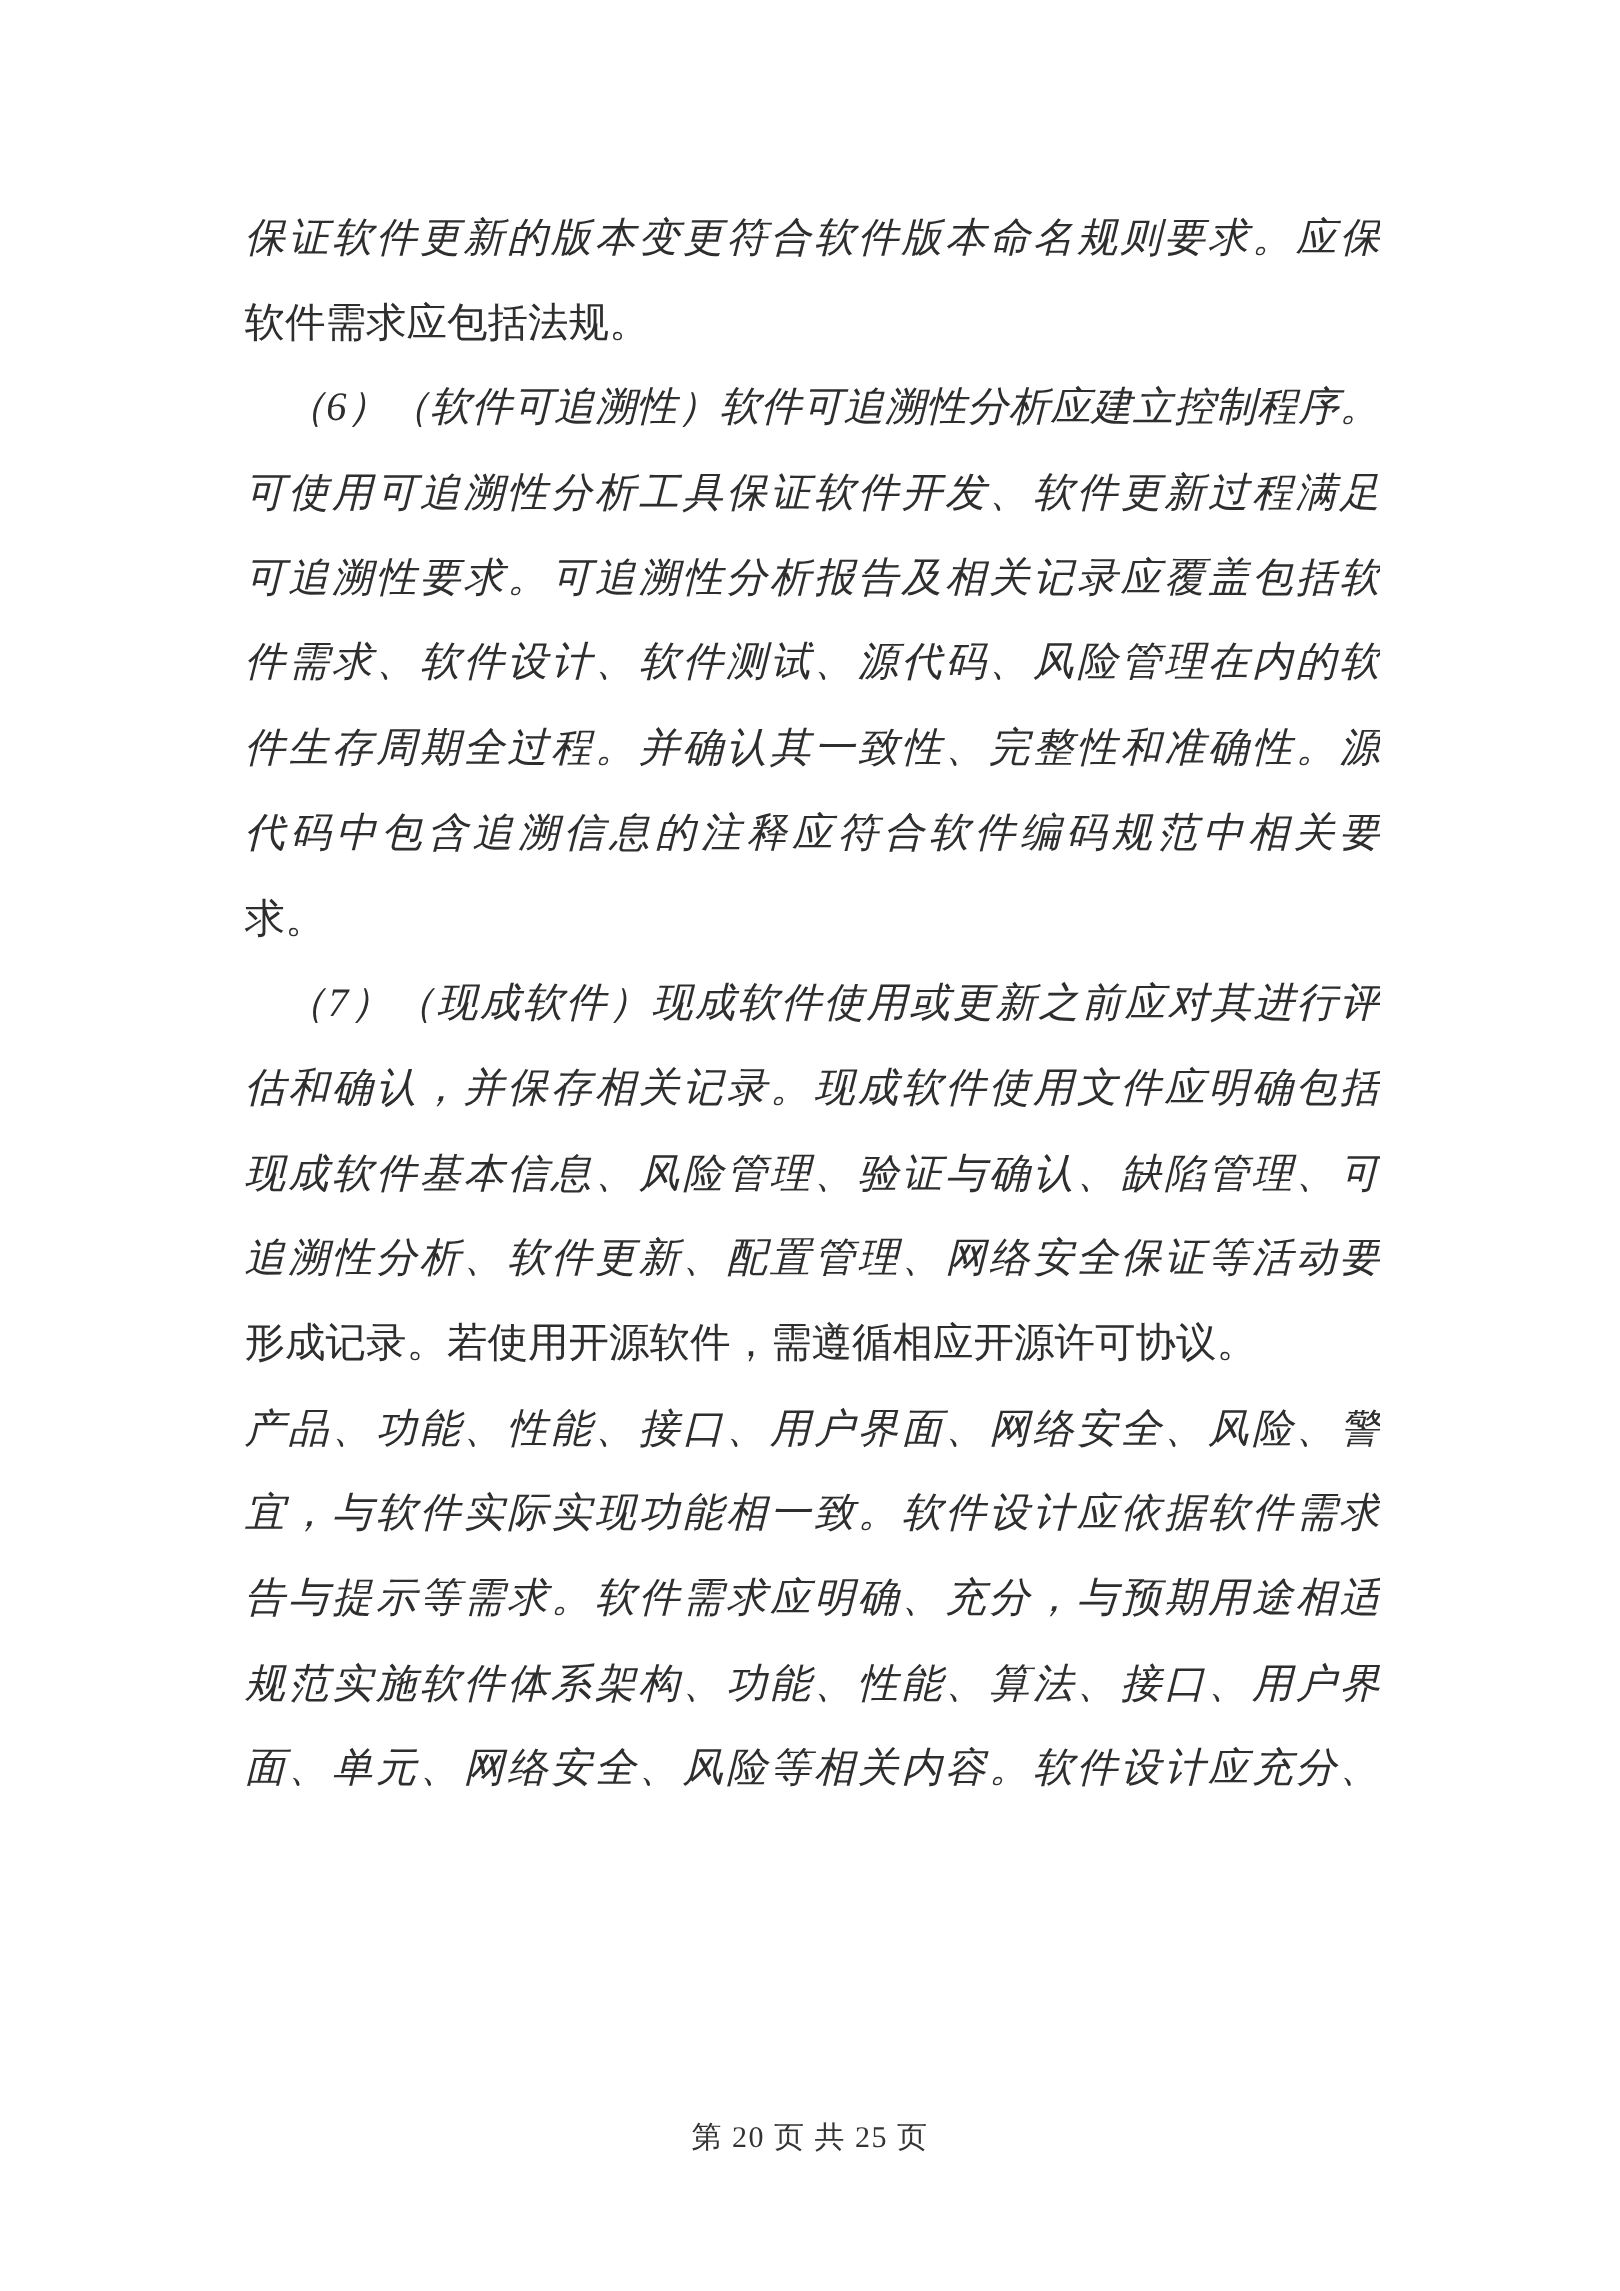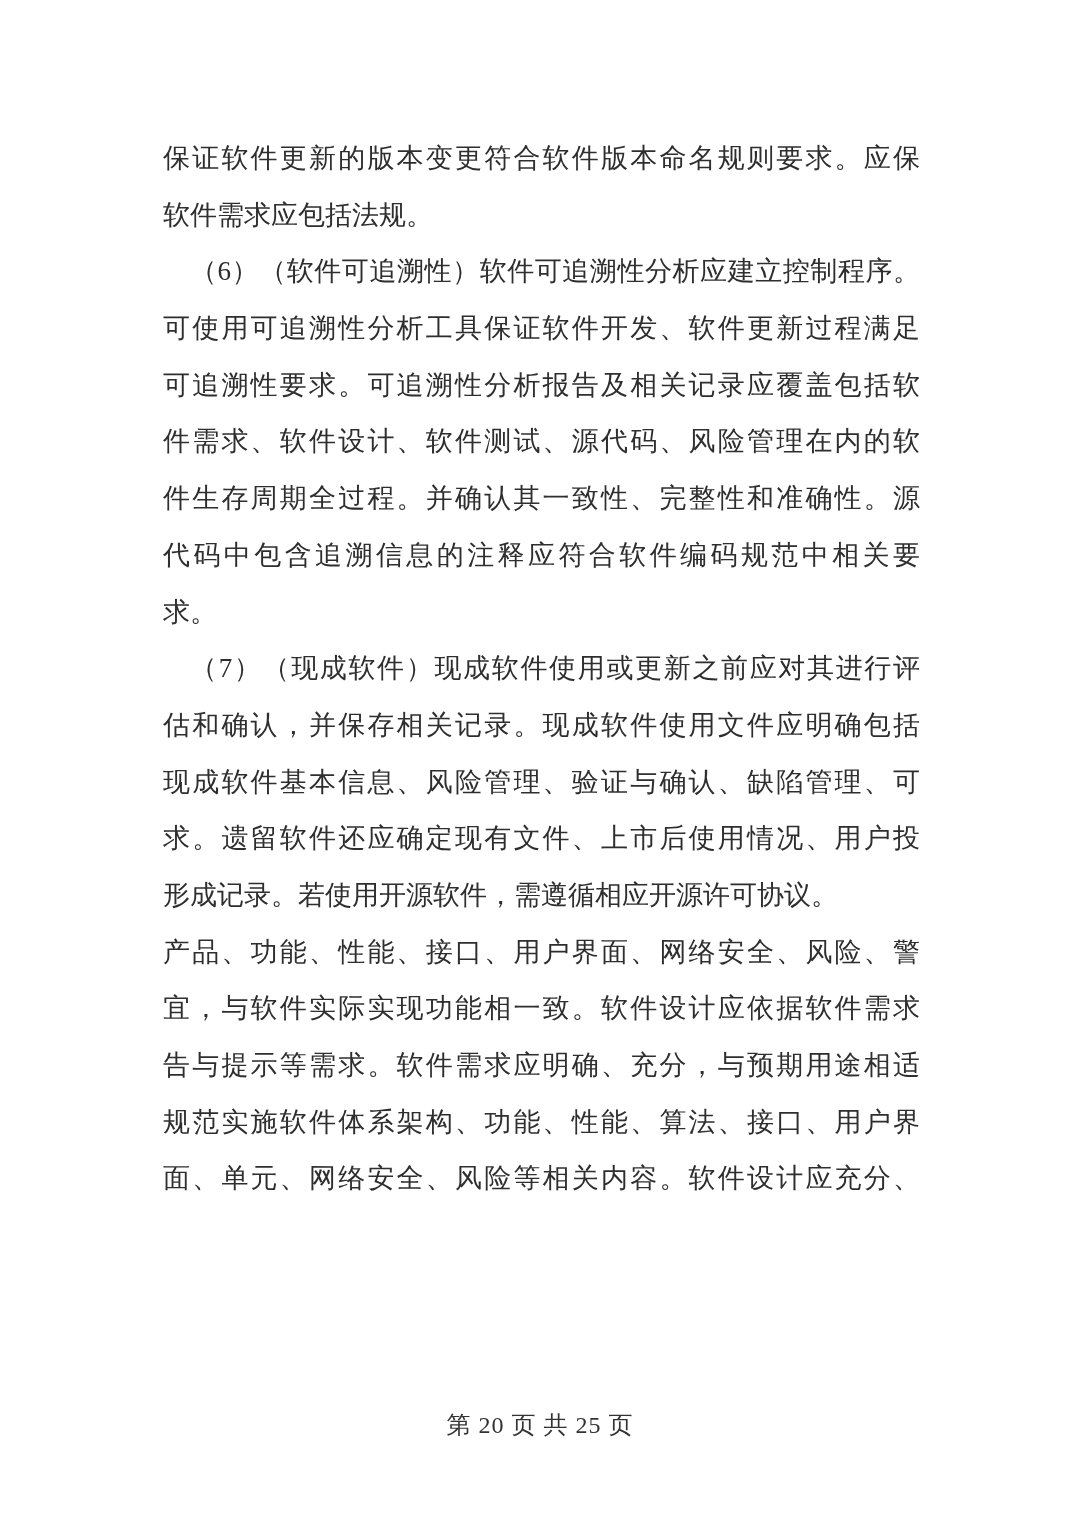--- a/index.html
+++ b/index.html
@@ -32,33 +32,34 @@
     height: 56.7px;
     line-height: 56.7px;
     overflow: hidden;
     text-align: left;
     white-space: normal;
   }
   .text-line.justify {
     text-align: justify;
     text-align-last: justify;
     text-justify: inter-character;
+    font-style: italic;
   }
   .text-line.indent {
     text-indent: 1em;
   }
   .page-footer {
     position: absolute;
     left: 0;
     right: 0;
     top: 1410px;
     height: 30px;
     line-height: 30px;
     text-align: center;
-    font-size: 24px;
+    font-size: 20px;
     letter-spacing: 1px;
     color: #333333;
   }
 </style>
 </head>
 <body>
 
 <div class="document-page">
   <div class="document-body">
       <div class="text-line justify">保证软件更新的版本变更符合软件版本命名规则要求。应保</div>
@@ -66,21 +67,21 @@
       <div class="text-line justify indent">（6）（软件可追溯性）软件可追溯性分析应建立控制程序。</div>
       <div class="text-line justify">可使用可追溯性分析工具保证软件开发、软件更新过程满足</div>
       <div class="text-line justify">可追溯性要求。可追溯性分析报告及相关记录应覆盖包括软</div>
       <div class="text-line justify">件需求、软件设计、软件测试、源代码、风险管理在内的软</div>
       <div class="text-line justify">件生存周期全过程。并确认其一致性、完整性和准确性。源</div>
       <div class="text-line justify">代码中包含追溯信息的注释应符合软件编码规范中相关要</div>
       <div class="text-line">求。</div>
       <div class="text-line justify indent">（7）（现成软件）现成软件使用或更新之前应对其进行评</div>
       <div class="text-line justify">估和确认，并保存相关记录。现成软件使用文件应明确包括</div>
       <div class="text-line justify">现成软件基本信息、风险管理、验证与确认、缺陷管理、可</div>
-      <div class="text-line justify">求。遗留软件还应确定现有文件、上市后使用情况、用户投</div>
+      <div class="text-line justify">追溯性分析、软件更新、配置管理、网络安全保证等活动要</div>
       <div class="text-line">形成记录。若使用开源软件，需遵循相应开源许可协议。</div>
       <div class="text-line justify">产品、功能、性能、接口、用户界面、网络安全、风险、警</div>
       <div class="text-line justify">宜，与软件实际实现功能相一致。软件设计应依据软件需求</div>
       <div class="text-line justify">告与提示等需求。软件需求应明确、充分，与预期用途相适</div>
       <div class="text-line justify">规范实施软件体系架构、功能、性能、算法、接口、用户界</div>
       <div class="text-line justify">面、单元、网络安全、风险等相关内容。软件设计应充分、</div>
     </div>
   <div class="page-footer">第 20 页 共 25 页</div>
 </div>
 

